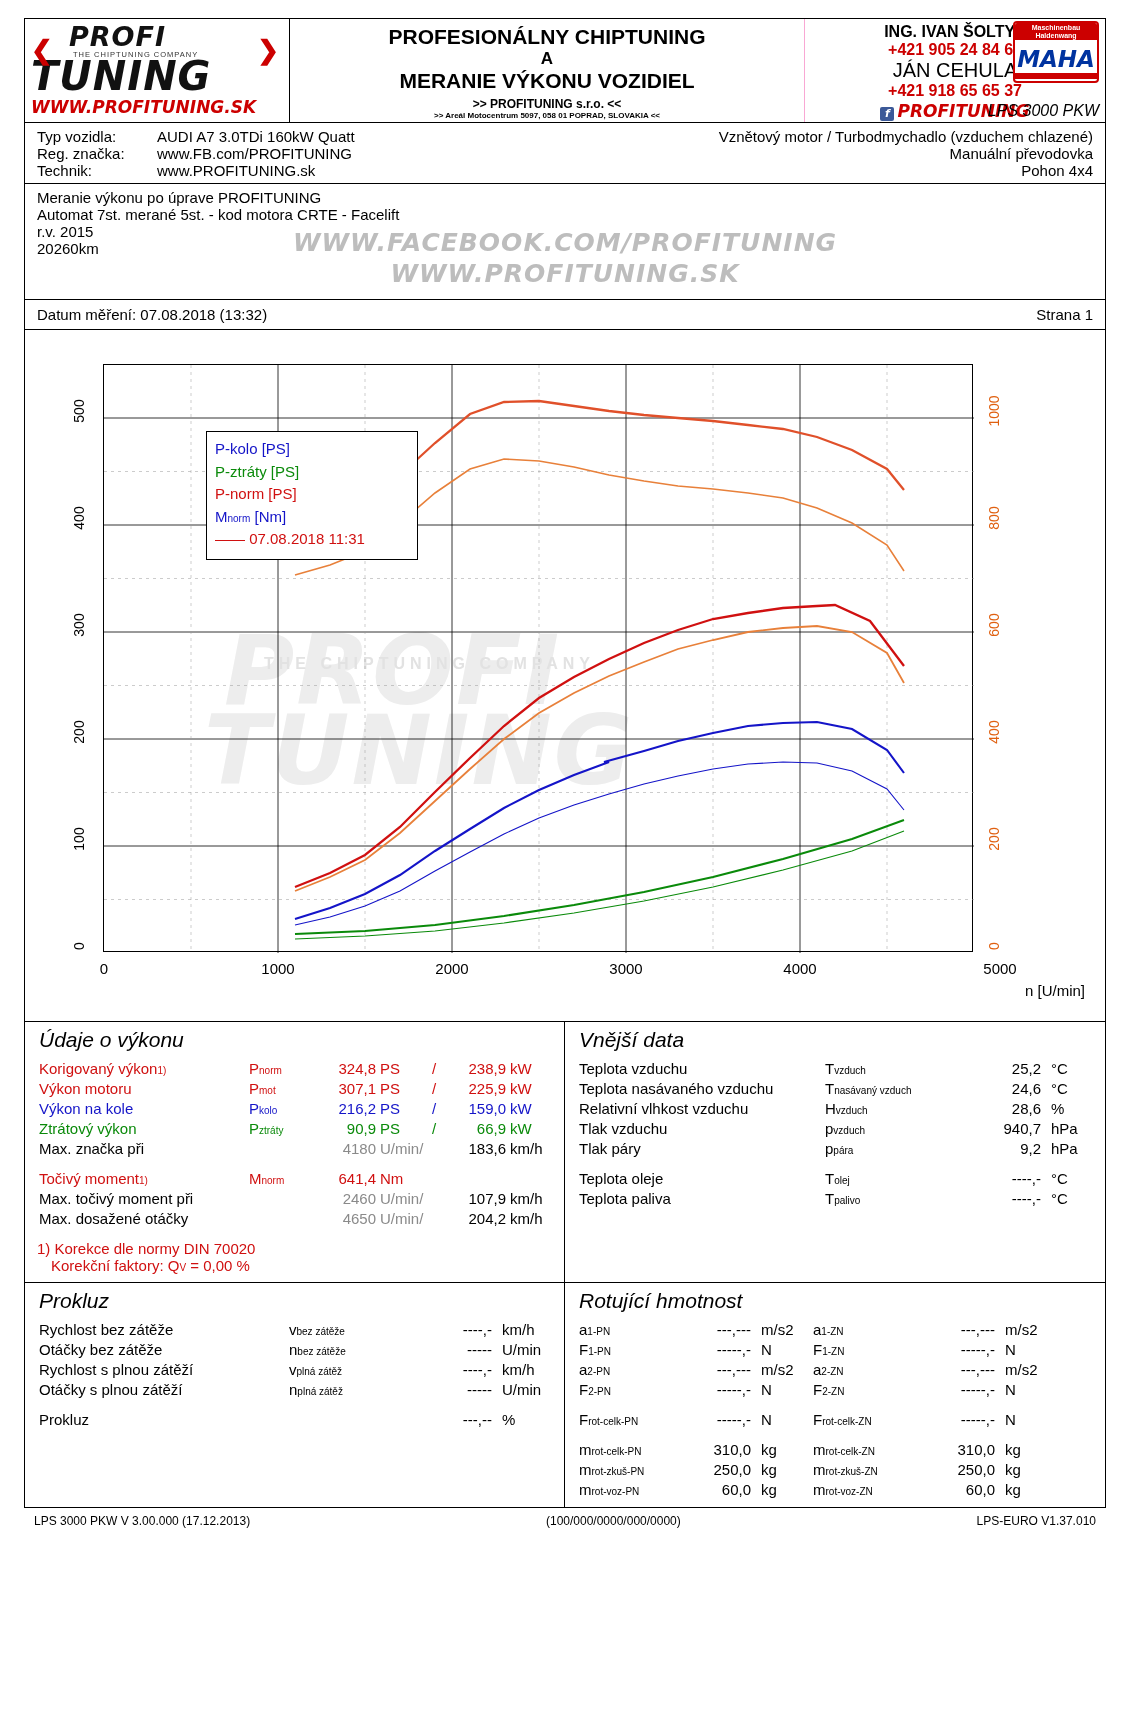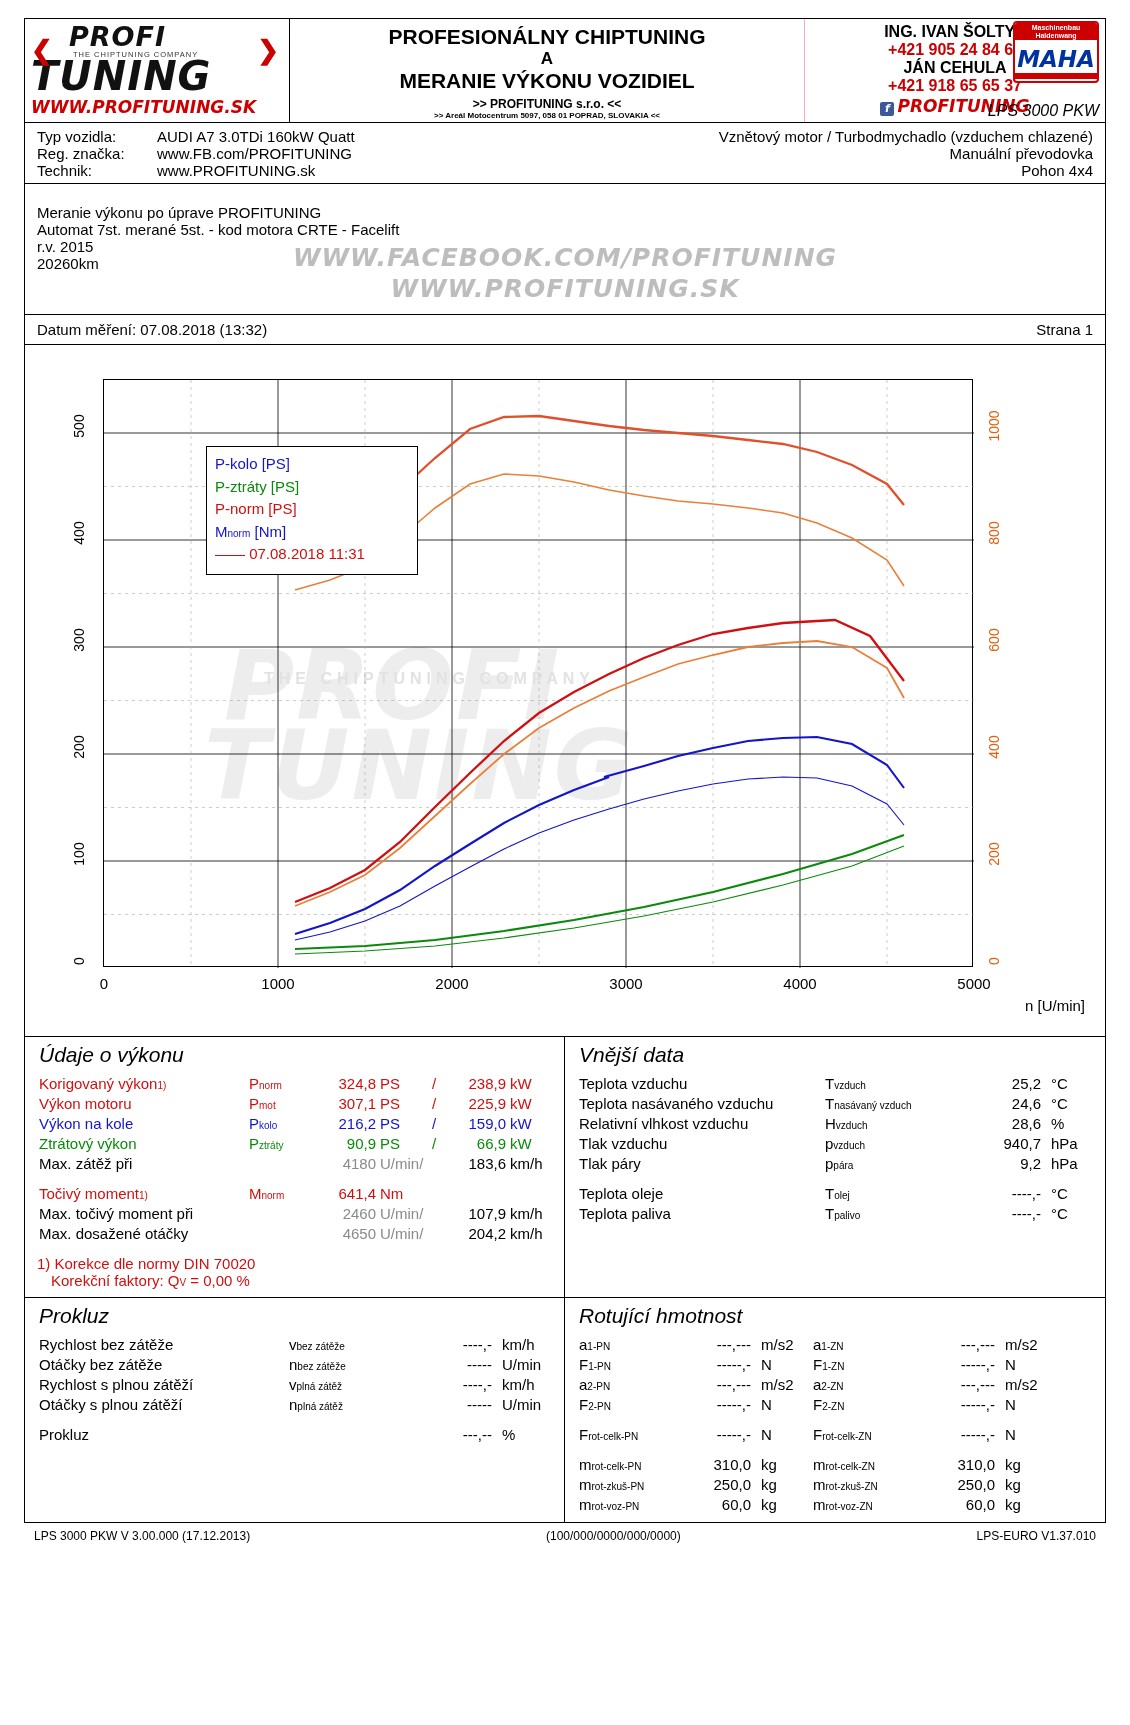--- a/index.html
+++ b/index.html
@@ -32,21 +32,21 @@
   .chev-r { right:10px; top:16px; font-size:26px; }
 
   .mid-l1 { font-weight:bold; font-size:21px; }
   .mid-l2 { font-weight:bold; font-size:17px; }
   .mid-l3 { font-weight:bold; font-size:21px; }
   .mid-small { font-size:12px; font-weight:bold; margin-top:4px; }
   .mid-small2{ font-size:8px; font-weight:bold; }
 
   .r-l1 { font-weight:bold; font-size:16px; }
   .r-l2 { font-weight:bold; font-size:16px; color:#c00; }
-  .r-l3 { font-weight:bold; font-size:16px; }
+  .r-l3 { font-weight:normal; font-size:20px; }
   .r-l4 { font-weight:bold; font-size:16px; color:#c00; }
   .r-brand { font-family:"DejaVu Sans", sans-serif; font-weight:bold; font-style:italic;
              font-size:17px; color:#c00; margin-top:1px; }
   .maha {
     position:absolute; right:6px; top:2px; width:86px; height:62px;
     border:2px solid #c00; border-radius:4px; background:#fff; text-align:center;
     overflow:hidden;
   }
   .maha-top { background:#c00; color:#fff; font-size:7px; font-weight:bold; line-height:1.1; padding:1px 0;}
   .maha-word{ font-family:"DejaVu Sans", sans-serif; font-weight:bold; font-style:italic;
@@ -56,21 +56,21 @@
   .lps-badge { position:absolute; right:6px; bottom:2px; font-style:italic; font-size:16px; }
   .fb-ico { display:inline-block; width:14px;height:14px;background:#3b5998;color:#fff;
             font-weight:bold;font-size:11px;line-height:14px;border-radius:2px;margin-right:3px;}
 
   
   .info { border-bottom:1px solid #000; padding:5px 12px 4px 12px; }
   .info-row { display:flex; }
   .info-left { width:52%; display:flex; }
   .info-lab  { width:120px; }
   .info-right{ flex:1; text-align:right; }
-  .notes { border-bottom:1px solid #000; padding:5px 12px 20px 12px; position:relative; height:116px;margin-top:15px; }
+  .notes { border-bottom:1px solid #000; padding:5px 12px 20px 12px; position:relative; height:116px; }
   .wm { position:absolute; left:50%; transform:translateX(-50%);
         font-family:"DejaVu Sans", sans-serif; font-weight:bold; font-style:italic;
         color:#bdbdbd; font-size:25px; letter-spacing:1px; white-space:nowrap;}
   .datum { display:flex; justify-content:space-between; padding:6px 12px 6px 12px; border-bottom:1px solid #000;}
 
   
   .chart-wrap { position:relative; height:692px; border-bottom:1px solid #000; }
   .plot { position:absolute; left:78px; top:34px; width:870px; height:588px; border:1px solid #000; background:#fff; }
   .plot svg { position:absolute; left:0; top:0; }
   .ytick { position:absolute; font-size:14px; transform:rotate(-90deg); transform-origin:center; }
@@ -199,21 +199,21 @@
       <div class="ytick ytick-r" style="top:394px;">400</div>
       <div class="ytick ytick-r" style="top:287px;">600</div>
       <div class="ytick ytick-r" style="top:180px;">800</div>
       <div class="ytick ytick-r" style="top:73px;">1000</div>
 
       <div class="xtick" style="left:44px;  top:630px;">0</div>
       <div class="xtick" style="left:218px; top:630px;">1000</div>
       <div class="xtick" style="left:392px; top:630px;">2000</div>
       <div class="xtick" style="left:566px; top:630px;">3000</div>
       <div class="xtick" style="left:740px; top:630px;">4000</div>
-      <div class="xtick" style="left:914px; top:630px;">5000</div>
+      <div class="xtick" style="left:940px; top:630px;">5000</div>
       <div class="xlabel">n [U/min]</div>
 
       <div class="plot">
 
         <div class="wm-chart">PROFI</div>
         <div class="wm-chart" style="top:330px;left:100px;">TUNING</div>
         <div class="wm-chart2" style="top:290px;">THE CHIPTUNING COMPANY</div>
 
         <svg width="870" height="588" viewBox="0 0 870 588">
 
@@ -303,21 +303,21 @@
           <tr>
             <td class="green"><span>Ztrátový výkon</span></td>
             <td class="green"><span>P</span><span class="sm">ztráty</span></td>
             <td class="green num">90,9</td>
             <td class="green">PS</td>
             <td class="green">/</td>
             <td class="green num">66,9</td>
             <td class="green">kW</td>
           </tr>
           <tr>
-            <td><span>Max. zátěž při</span></td>
+            <td><span>Max. značka při</span></td>
             <td></td>
             <td class="grey num">4180</td>
             <td class="grey">U/min/</td>
             <td></td>
             <td class="num">183,6</td>
             <td>km/h</td>
           </tr>
           <tr>
                 <td colspan="7" style="height:10px;"></td>
               </tr>

